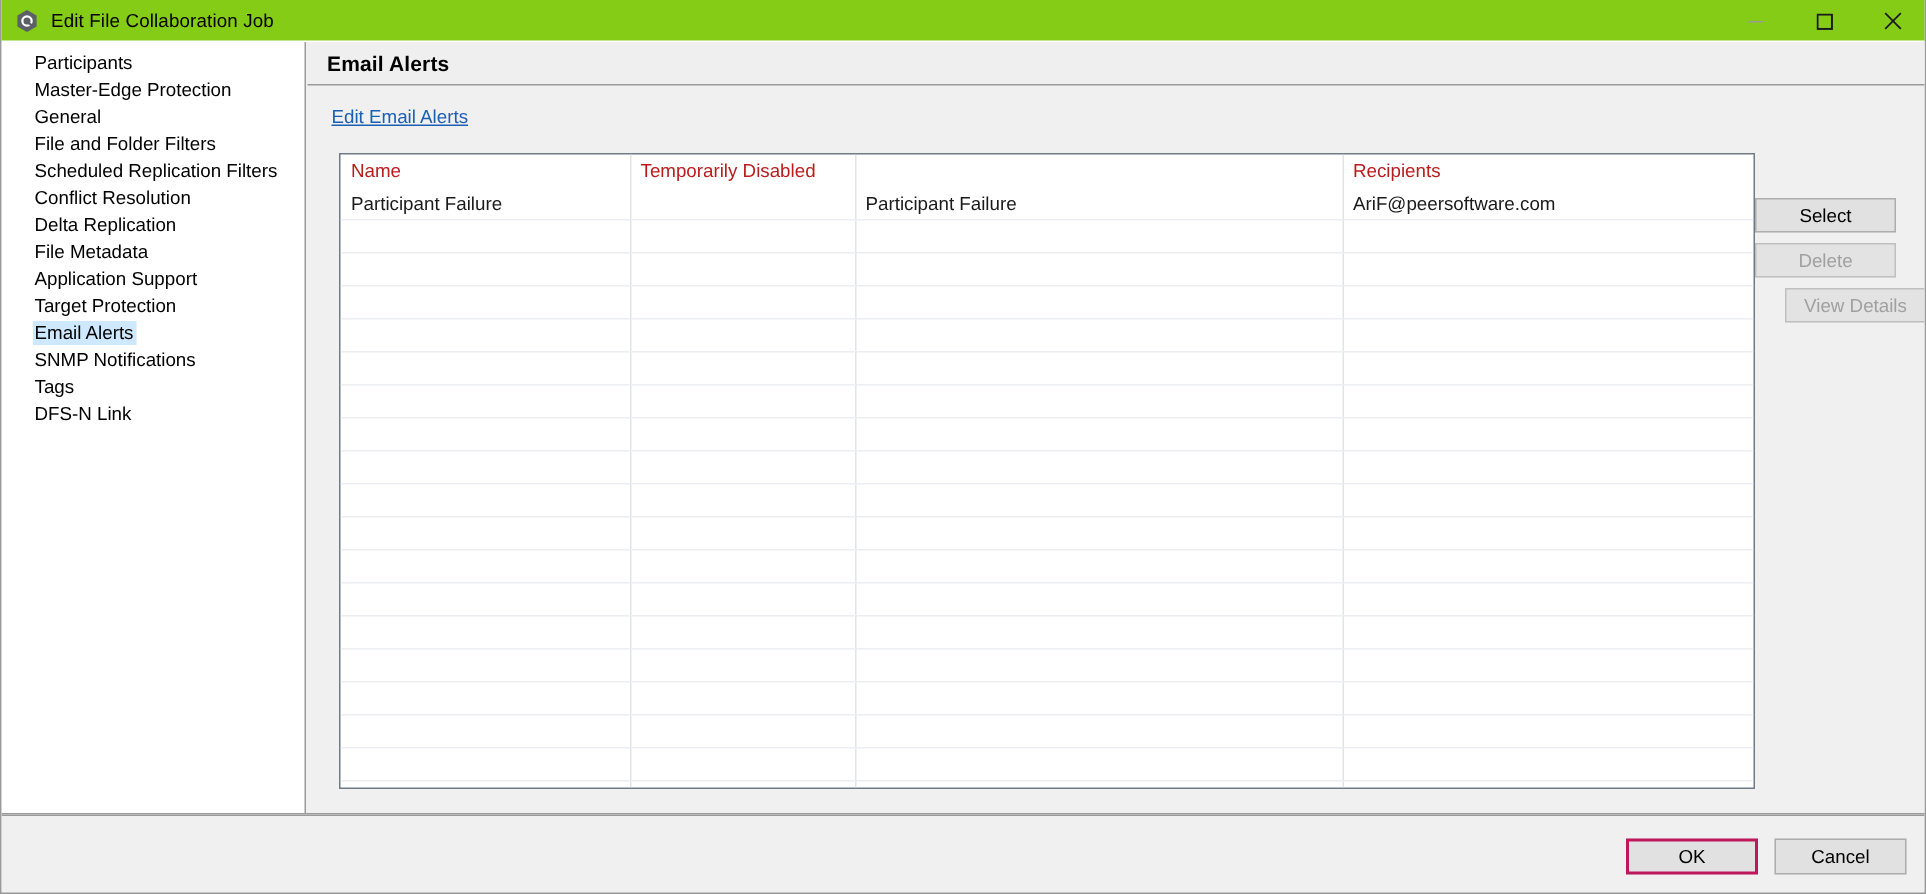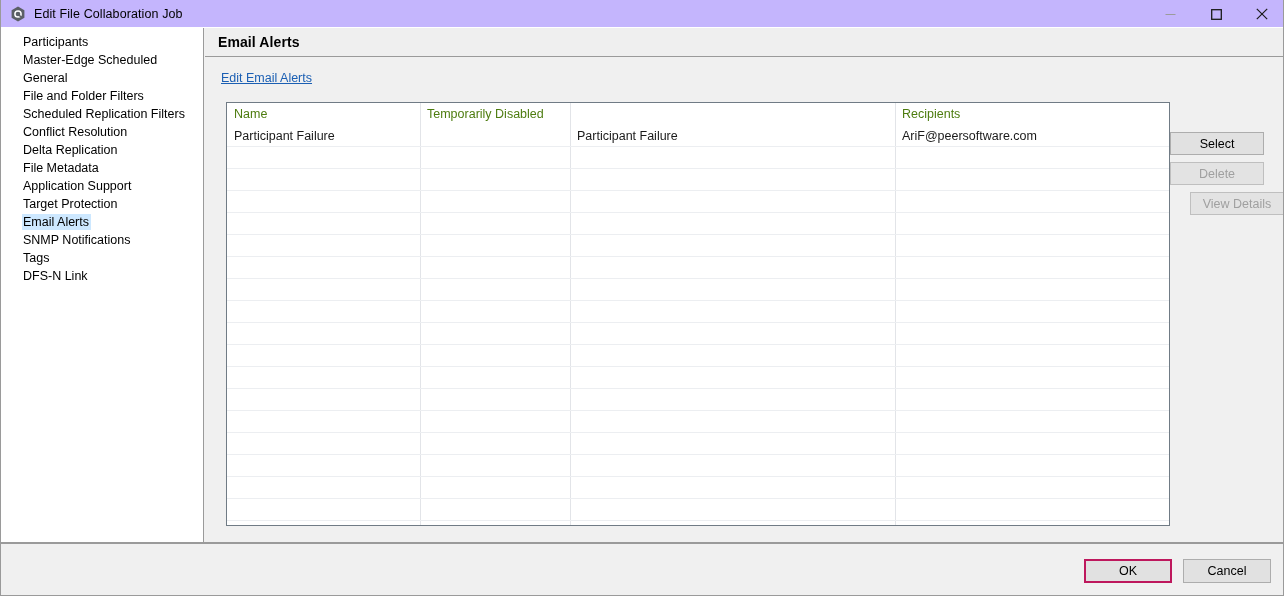--- a/index.html
+++ b/index.html
@@ -20,21 +20,21 @@
     border: 1px solid #9a9a9a;
     border-top: none;
     overflow: hidden;
   }
 
   
   .titlebar {
     position: absolute;
     left: 0; top: 0;
     width: 1284px; height: 28px;
-    background: #c4b5fd;
+    background: #84cc16;
     display: flex;
     align-items: center;
     border-bottom: 1px solid #ffffff;
   }
   .title-icon {
     width: 16px; height: 16px;
     margin-left: 9px;
     margin-right: 8px;
     flex: 0 0 auto;
     display: block;
@@ -150,21 +150,21 @@
     position: absolute;
     top: 0;
     height: 22px;
     line-height: 22px;
     font-size: 12.5px;
     color: #1a1a1a;
     padding-left: 7px;
     white-space: nowrap;
     overflow: hidden;
   }
-  .gcell.head { color: #4d7c0f; }
+  .gcell.head { color: #b91c1c; }
 
   
   .side-btn {
     position: absolute;
     left: 965px;
     width: 94px;
     height: 23px;
     background: #e1e1e1;
     border: 1px solid #adadad;
     font-size: 12.5px;
@@ -247,21 +247,21 @@
         <svg width="12" height="12" viewBox="0 0 12 12">
           <line x1="0.8" y1="0.8" x2="11.2" y2="11.2" stroke="#1a1a1a" stroke-width="1.15"></line>
           <line x1="11.2" y1="0.8" x2="0.8" y2="11.2" stroke="#1a1a1a" stroke-width="1.15"></line>
         </svg>
       </div>
     </div>
   </div>
 
   <div class="sidebar" id="sidebar">
       <div class="side-item"><span>Participants</span></div>
-      <div class="side-item"><span>Master-Edge Scheduled</span></div>
+      <div class="side-item"><span>Master-Edge Protection</span></div>
       <div class="side-item"><span>General</span></div>
       <div class="side-item"><span>File and Folder Filters</span></div>
       <div class="side-item"><span>Scheduled Replication Filters</span></div>
       <div class="side-item"><span>Conflict Resolution</span></div>
       <div class="side-item"><span>Delta Replication</span></div>
       <div class="side-item"><span>File Metadata</span></div>
       <div class="side-item"><span>Application Support</span></div>
       <div class="side-item"><span>Target Protection</span></div>
       <div class="side-item selected"><span>Email Alerts</span></div>
       <div class="side-item"><span>SNMP Notifications</span></div>

